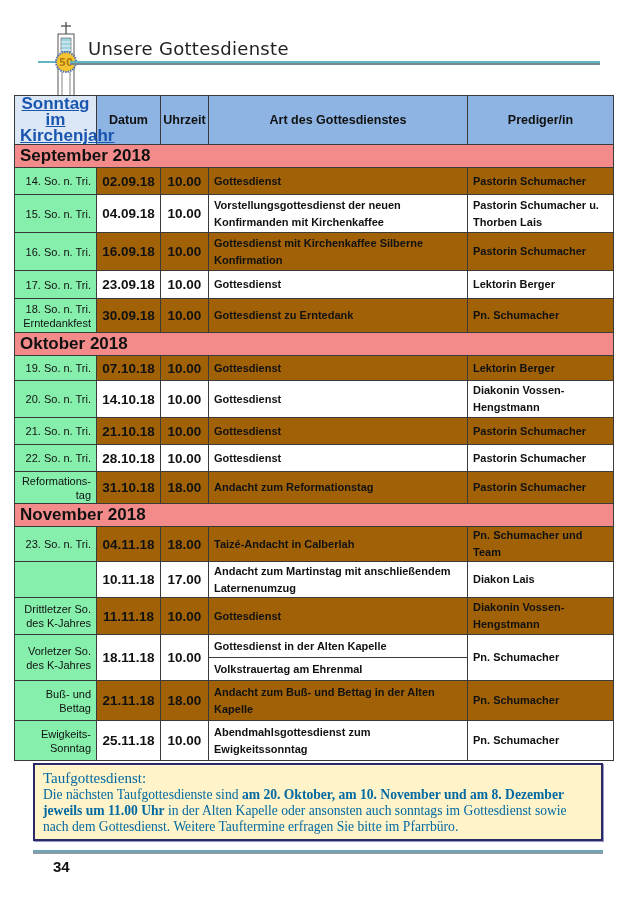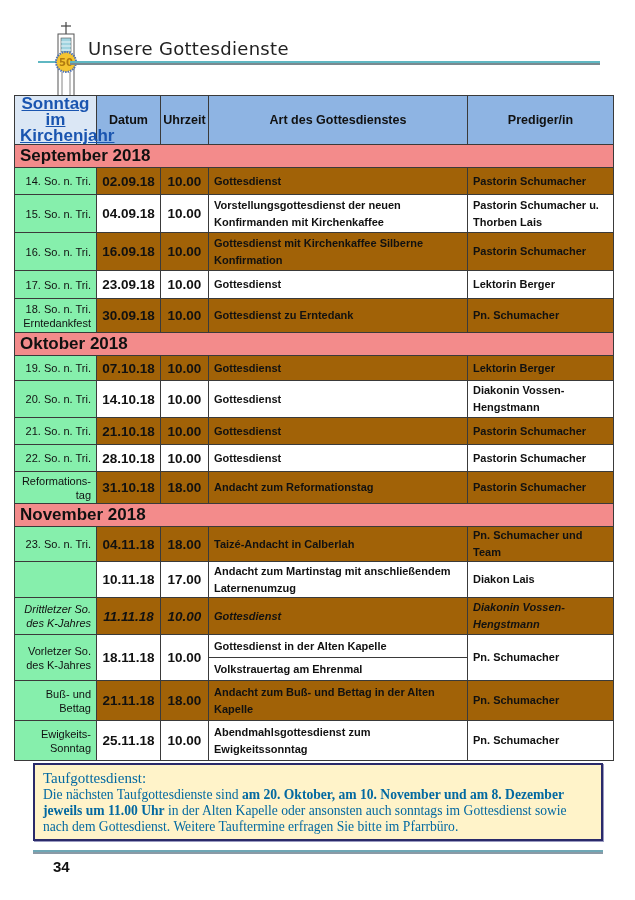--- a/index.html
+++ b/index.html
@@ -153,21 +153,21 @@
         <td class="col-art c">Taizé-Andacht in Calberlah</td>
         <td class="col-pred c">Pn. Schumacher und Team</td>
       </tr>
       <tr class="white" style="height: 36px;">
         <td class="col-sonntag"></td>
         <td class="col-datum c">10.11.18</td>
         <td class="col-zeit c">17.00</td>
         <td class="col-art c">Andacht zum Martinstag mit anschließendem Laternenumzug</td>
         <td class="col-pred c">Diakon Lais</td>
       </tr>
-      <tr class="peach" style="height: 37px; font-style: italic;">
+      <tr class="peach" style="height: 37px;">
         <td class="col-sonntag">Drittletzer So. des K-Jahres</td>
         <td class="col-datum c">11.11.18</td>
         <td class="col-zeit c">10.00</td>
         <td class="col-art c">Gottesdienst</td>
         <td class="col-pred c">Diakonin Vossen-Hengstmann</td>
       </tr>
       <tr class="white" style="height: 23px;">
         <td class="col-sonntag" rowspan="2">Vorletzer So. des K-Jahres</td>
         <td class="col-datum c" rowspan="2">18.11.18</td>
         <td class="col-zeit c" rowspan="2">10.00</td>

